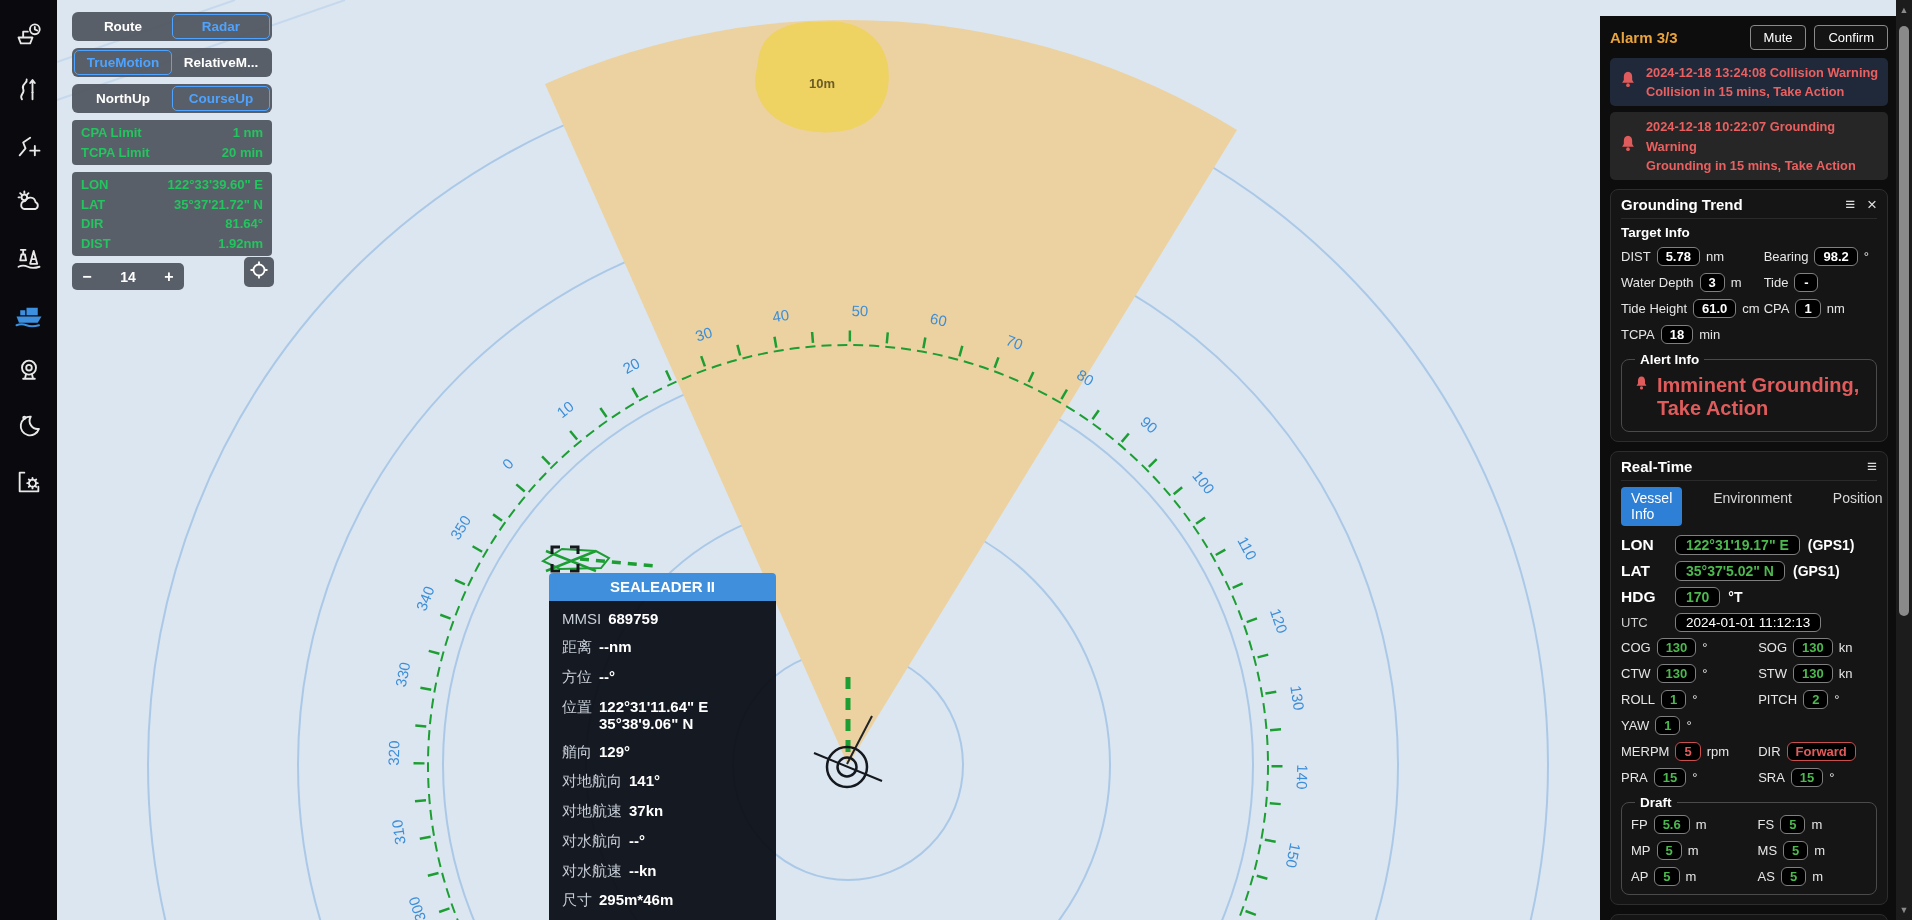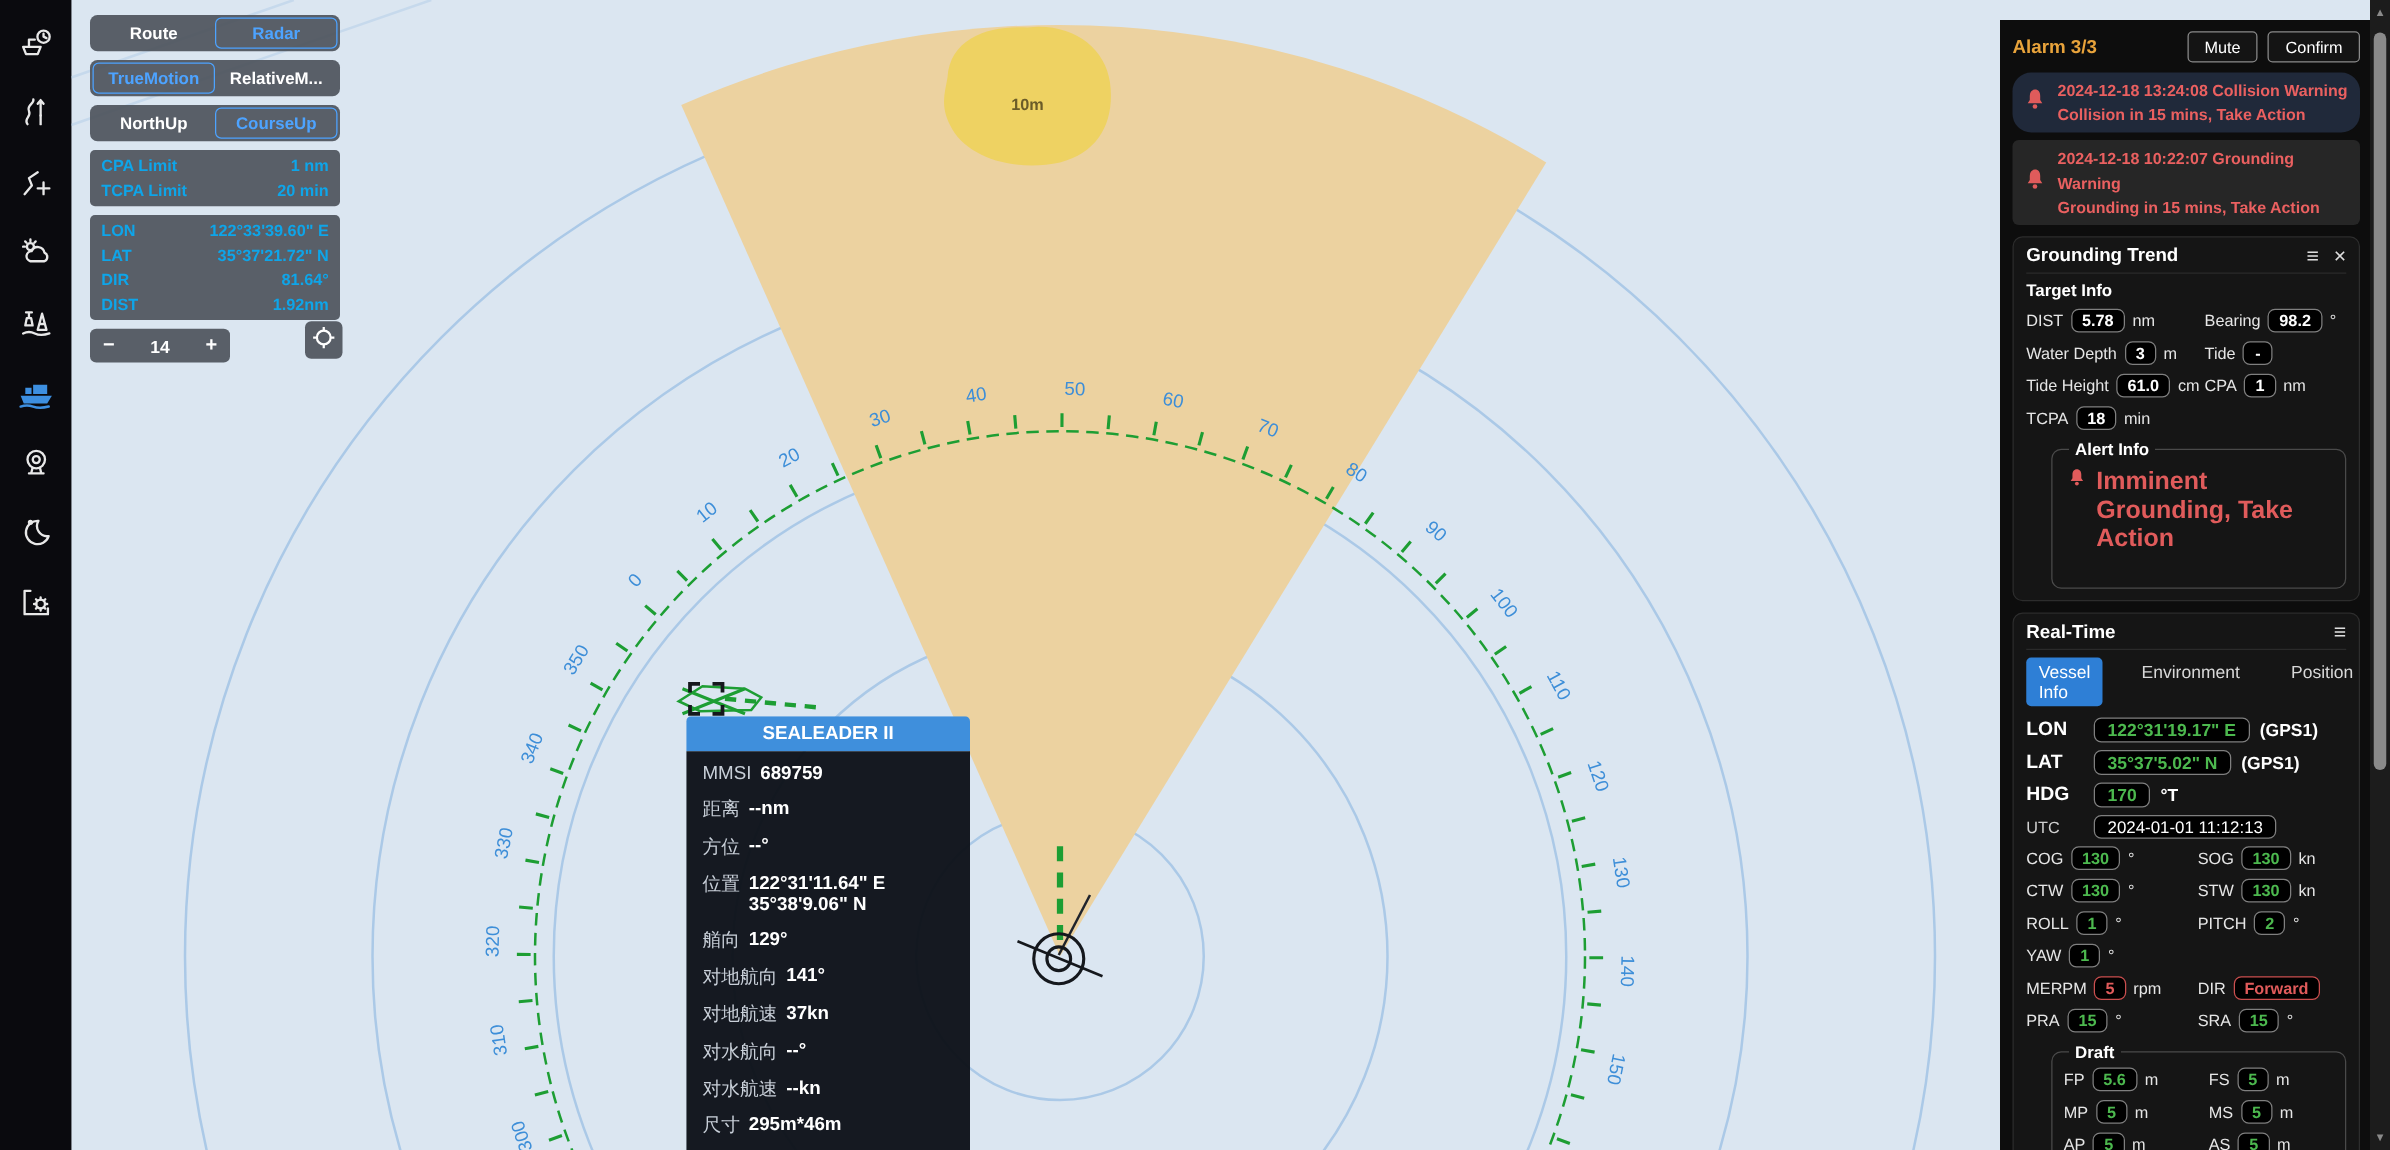--- a/index.html
+++ b/index.html
@@ -21,21 +21,21 @@
   .compass-num { fill:#3d8ed8; font-size:15px; font-family:"Liberation Sans",sans-serif; text-anchor:middle; dominant-baseline:middle; }
   .blob-label { fill:#6b5c28; font-size:13px; font-weight:bold; text-anchor:middle; }
 
   
   .toolbar { position:absolute; left:72px; top:12px; width:200px; z-index:20; }
   .trow { display:flex; background:rgba(74,80,89,0.9); border-radius:6px; height:29px; margin-bottom:7px; padding:2px; }
   .tbtn { flex:1; display:flex; align-items:center; justify-content:center; color:#fff; font-size:13.5px; font-weight:bold;
     border:1.5px solid transparent; border-radius:5px; cursor:pointer; white-space:nowrap; overflow:hidden; }
   .tbtn.active { color:#4da3ff; border-color:#4da3ff; }
   .kv-panel { background:rgba(74,80,89,0.9); border-radius:4px; padding:3px 9px; margin-bottom:7px; }
-  .kv-row { display:flex; justify-content:space-between; color:#0ea5e9; font-size:13px; font-weight:bold; line-height:19.5px; }
+  .kv-row { display:flex; justify-content:space-between; color:#22c55e; font-size:13px; font-weight:bold; line-height:19.5px; }
   .zoombar { display:flex; align-items:center; background:rgba(74,80,89,0.9); border-radius:5px; width:112px; height:27px; }
   .zbtn { width:30px; text-align:center; color:#fff; font-size:16px; font-weight:bold; cursor:pointer; line-height:25px;}
   .zval { flex:1; text-align:center; color:#fff; font-size:14px; font-weight:bold; }
   .locate-btn { position:absolute; left:172px; top:245px; width:30px; height:30px; background:rgba(74,80,89,0.9);
     border-radius:5px; display:flex; align-items:center; justify-content:center; cursor:pointer; }
   .locate-btn svg { stroke:#fff; fill:none; stroke-width:1.8; }
 
   
   .vpopup { position:absolute; left:549px; top:573px; width:227px; z-index:15; border-radius:4px 4px 0 0; overflow:hidden; }
   .vpopup-title { background:#3f8fdc; color:#fff; font-size:15px; font-weight:bold; text-align:center; padding:5px 0 6px; }
@@ -45,41 +45,41 @@
   .pval { color:#fff; font-weight:bold; }
 
   
   .rpanel { position:absolute; left:1600px; top:16px; width:296px; height:920px; background:#0d0d0d; z-index:40;
     padding:6px 8px 0 10px; color:#e8e8e8; }
   .alarm-head { display:flex; align-items:center; height:30px; }
   .alarm-title { color:#e8a33b; font-size:15px; font-weight:bold; flex:1; }
   .abtn { background:#141414; border:1px solid #8a8a8a; color:#fff; border-radius:4px; font-size:13px;
     padding:4px 13px; margin-left:8px; cursor:pointer; font-family:inherit; }
   .alarm-item { display:flex; align-items:center; gap:8px; background:#262626; border-radius:5px; padding:5px 8px; margin-top:6px; cursor:pointer; }
-  .alarm-item.selected { background:#20293a;border-radius:15px; }
+  .alarm-item.selected { background:#20293a; }
   .alarm-text { color:#ea6060; font-size:12.8px; font-weight:bold; line-height:1.5; }
   .bell { flex:0 0 20px; }
 
   .panelbox { background:#151515; border:1px solid #2d2d2d; border-radius:8px; margin-top:9px; padding:6px 10px 9px; }
   .pb-head { display:flex; align-items:center; border-bottom:1px solid #2a2a2a; padding-bottom:5px; margin-bottom:6px; }
   .pb-title { font-size:15px; font-weight:bold; color:#fff; flex:1; }
   .pb-ico { color:#ddd; font-size:17px; margin-left:12px; cursor:pointer; line-height:1; }
   .section-label { font-size:13.5px; font-weight:bold; color:#fff; margin:2px 0 7px; }
 
   .fgrid { display:grid; grid-template-columns:1.12fr 1fr; row-gap:7px; column-gap:4px; }
   .fld { display:flex; align-items:center; gap:6px; font-size:13px; }
   .fld.full { grid-column:1 / -1; }
   .flbl { white-space:nowrap; color:#e6e6e6; }
   .fbox { background:#000; border:1px solid #7f7f7f; border-radius:6px; padding:1px 8px; color:#fff;
     font-weight:bold; font-size:13px; min-width:24px; text-align:center; }
   .funit { color:#e6e6e6; }
   .fld.red .fbox { border-color:#c94e4e; color:#e05b5b; }
   .fgrid.green .fbox, .fld.gr .fbox { color:#4cb84e; }
 
-  fieldset.fset { border:1px solid #4a4a4a; border-radius:8px; padding:5px 9px 24px; margin-top:8px;margin-left:20px; }
+  fieldset.fset { border:1px solid #4a4a4a; border-radius:8px; padding:5px 9px 8px; margin-top:8px; }
   fieldset.fset legend { font-size:13.5px; font-weight:bold; color:#fff; padding:0 5px; margin-left:4px; }
   .alert-line { display:flex; align-items:flex-start; gap:7px; color:#e05b5b; font-size:20px; font-weight:bold; padding:2px 2px 3px; }
 
   .tabs { display:flex; gap:21px; margin:2px 0 9px; }
   .tab { font-size:14px; color:#d8d8d8; padding:3px 10px 4px; border-radius:4px; cursor:pointer; }
   .tab.active { background:#2e7fd6; color:#fff; }
 
   .bigrow { display:flex; align-items:center; gap:8px; margin-bottom:6px; }
   .bigrow .blabel { width:46px; font-size:15.5px; font-weight:bold; color:#fff; }
   .bigrow .bbox { background:#000; border:1px solid #7f7f7f; border-radius:6px; padding:1px 10px; font-size:14px; font-weight:bold; color:#4cb84e; }

